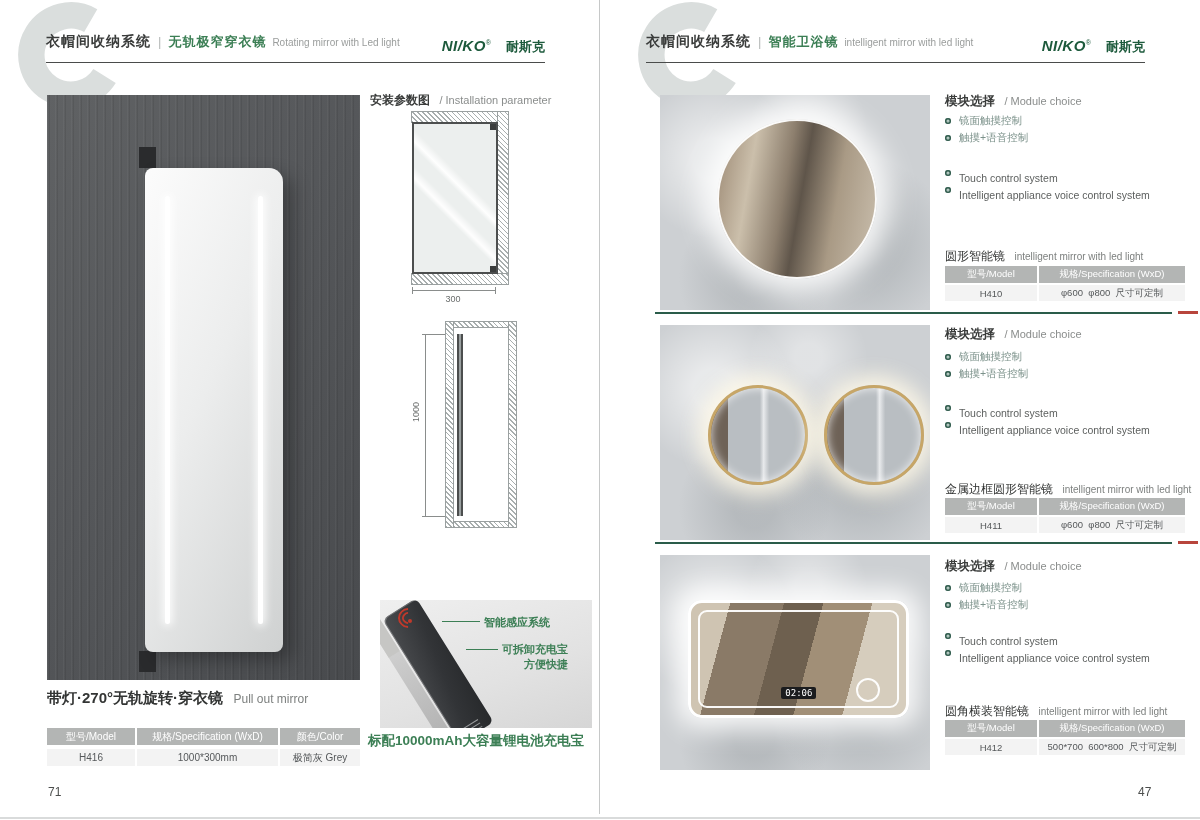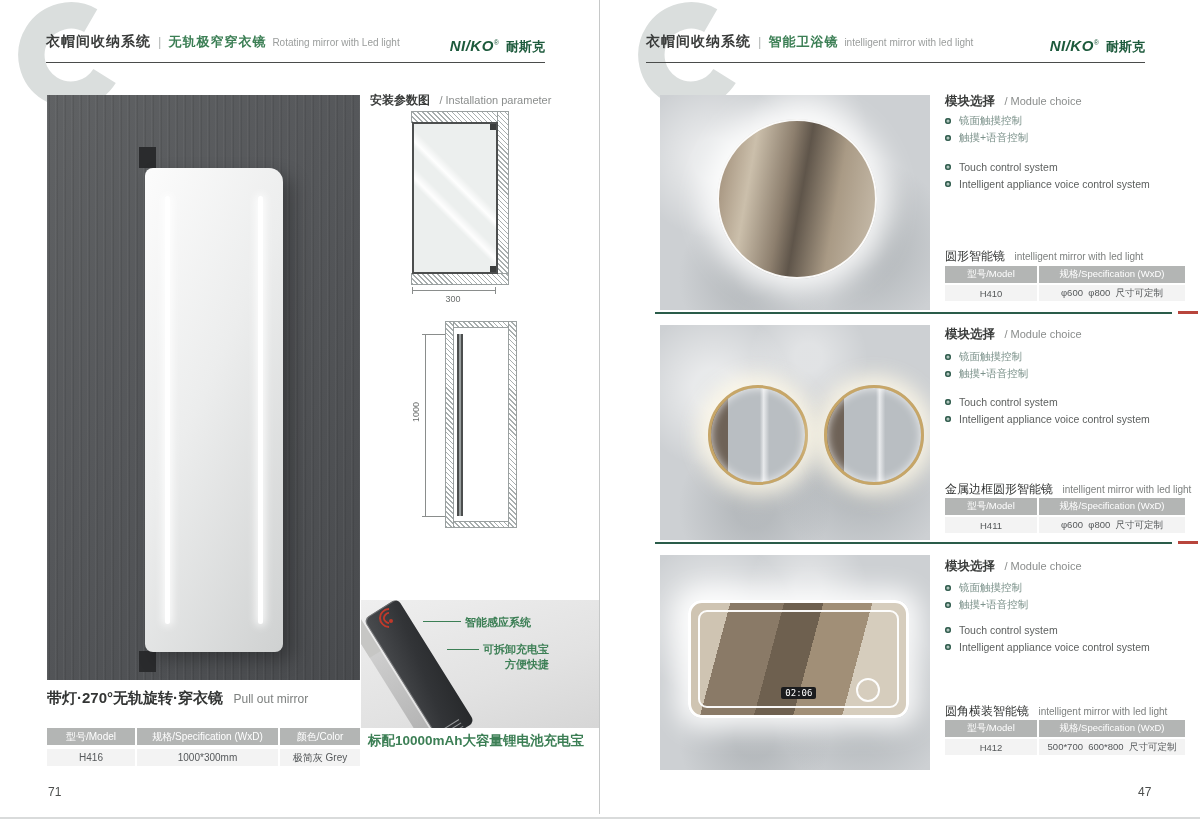--- a/index.html
+++ b/index.html
@@ -9,21 +9,21 @@
   
   .cmark{position:absolute;top:0;}
   .hdr{position:absolute;top:33px;display:flex;align-items:baseline;white-space:nowrap;}
   .hdr .cat{font-size:14px;font-weight:bold;color:#3a3c3b;letter-spacing:1px;}
   .hdr .sep{margin:0 7px;color:#b5b8b7;font-size:13px;}
   .hdr .pcn{font-size:13px;font-weight:bold;color:#3c7f55;letter-spacing:1px;}
   .hdr .pen{font-size:10px;color:#9a9d9c;margin-left:6px;}
   .hline{position:absolute;height:1px;background:#4a4c4b;top:62px;}
   .logo{position:absolute;top:37px;width:110px;text-align:right;color:#1d5a3c;white-space:nowrap;}
   .logo .lat{font-weight:800;font-size:15px;letter-spacing:.5px;font-style:italic;}
-  .logo .lcn{font-weight:bold;font-size:13px;margin-left:7px;text-align:center;}
+  .logo .lcn{font-weight:bold;font-size:13px;margin-left:15px;text-align:center;}
   .logo .reg{font-size:7px;vertical-align:super;}
   
   .wood{position:absolute;left:47px;top:95px;width:313px;height:585px;overflow:hidden;
     background:
       repeating-linear-gradient(90deg,rgba(255,255,255,.04) 0 1px,rgba(0,0,0,.09) 2px 3px,transparent 3px 8px),
       linear-gradient(125deg,#606264 0%,#55575a 45%,#484a4d 100%);}
   .mirror{position:absolute;left:98px;top:73px;width:138px;height:484px;
     border-radius:8px 14px 8px 8px;
     background:linear-gradient(115deg,#fcfcfc 0%,#eceded 45%,#cfd1d1 100%);
     box-shadow:10px 8px 18px rgba(0,0,0,.28);}
@@ -47,21 +47,21 @@
   .iheading .en{font-size:11px;color:#8a8d8c;margin-left:5px;margin-top:12px;}
   .hatch{background:#fff repeating-linear-gradient(45deg,#a8aeae 0,#a8aeae 1px,transparent 1px,transparent 3.5px);
          outline:1px solid #9aa0a0;position:absolute;}
   .dmirror{position:absolute;border:2px solid #4c4e4e;
     background:linear-gradient(45deg,transparent 38%,rgba(255,255,255,.95) 41%,transparent 46%,transparent 54%,rgba(255,255,255,.95) 57%,transparent 62%),#ecefee;}
   .dimtxt{position:absolute;font-size:9px;color:#6a6d6c;}
   .dimline{position:absolute;background:#8a8d8c;}
   .nub{position:absolute;width:6px;height:6px;background:#3a3c3c;}
   .vtxt{writing-mode:vertical-rl;transform:rotate(180deg);}
   
-  .batbox{position:absolute;left:361px;top:600px;width:238px;height:128px;overflow:hidden;
+  .batbox{position:absolute;left:380px;top:600px;width:212px;height:128px;overflow:hidden;
           background:linear-gradient(160deg,#efefef 0%,#e2e2e2 60%,#d6d6d6 100%);}
   .batgrp{position:absolute;left:22px;top:-6px;width:70px;height:150px;transform:rotate(-32deg);}
   .rail{position:absolute;left:0;top:0;width:13px;height:150px;background:linear-gradient(#d9d9d9,#aeaeae);}
   .railcap{position:absolute;left:0;top:0;width:13px;height:40px;background:#c6c6c4;}
   .bank{position:absolute;left:15px;top:4px;width:40px;height:146px;border-radius:6px;
         background:linear-gradient(100deg,#4a4c4f 0%,#323437 55%,#27292b 100%);
         box-shadow:inset 1px 1px 0 rgba(255,255,255,.25);}
   .banklbl{position:absolute;left:10px;bottom:10px;width:18px;height:1.5px;background:#9a9c9e;box-shadow:0 4px 0 #9a9c9e,0 8px 0 #7e8082;}
   .wifiarc{position:absolute;border:2px solid #c0392b;border-radius:50%;
            border-bottom-color:transparent;border-right-color:transparent;transform:rotate(-45deg);}
@@ -91,21 +91,21 @@
   .clock{position:absolute;left:42%;bottom:16px;background:#1b1c1e;color:#fff;font-size:9px;
          font-family:"DejaVu Sans Mono",monospace;padding:1px 4px;border-radius:2px;}
   .tbtn{position:absolute;right:26px;bottom:13px;width:20px;height:20px;border:2px solid rgba(255,255,255,.95);border-radius:50%;}
   .mheading{position:absolute;left:345px;white-space:nowrap;}
   .mheading .cn{font-size:12.5px;font-weight:bold;color:#3a3c3b;}
   .mheading .en{font-size:11px;color:#8a8d8c;margin-left:5px;}
   .brow{position:absolute;left:345px;display:flex;align-items:center;white-space:nowrap;}
   .bdot{width:6px;height:6px;border-radius:50%;background:#2f5a4b;box-shadow:inset 0 0 0 1.5px #2f5a4b,inset 0 0 0 2.5px #cfe0da;margin-right:8px;flex:none;}
   .btxt{font-size:10.5px;}
   .btxt.cn{color:#7b918a;}
-  .btxt.en{color:#5c5f5e;}
+  .btxt.en{color:#5c5f5e;margin-top:11px;}
   .ptitleR{position:absolute;left:345px;white-space:nowrap;}
   .ptitleR .cn{font-size:12px;font-weight:normal;color:#333534;}
   .ptitleR .en{font-size:10px;color:#7d807f;margin-left:5px;}
   .tableR{position:absolute;left:345px;width:240px;display:flex;flex-direction:column;gap:2px;}
   .rc1{width:92px;} .rc2{flex:1;}
   .thR{background:#b3b5b4;color:#fff;font-size:9.5px;height:17px;}
   .tdR{background:#f3f3f3;color:#55585a;font-size:9.5px;height:16px;white-space:pre;}
   .divider-g{position:absolute;height:2px;background:#2a5c4a;}
   .divider-r{position:absolute;height:3px;background:#b8453c;}
   .vsep{position:absolute;left:599px;top:0;width:1px;height:814px;background:#c6c8c8;}

